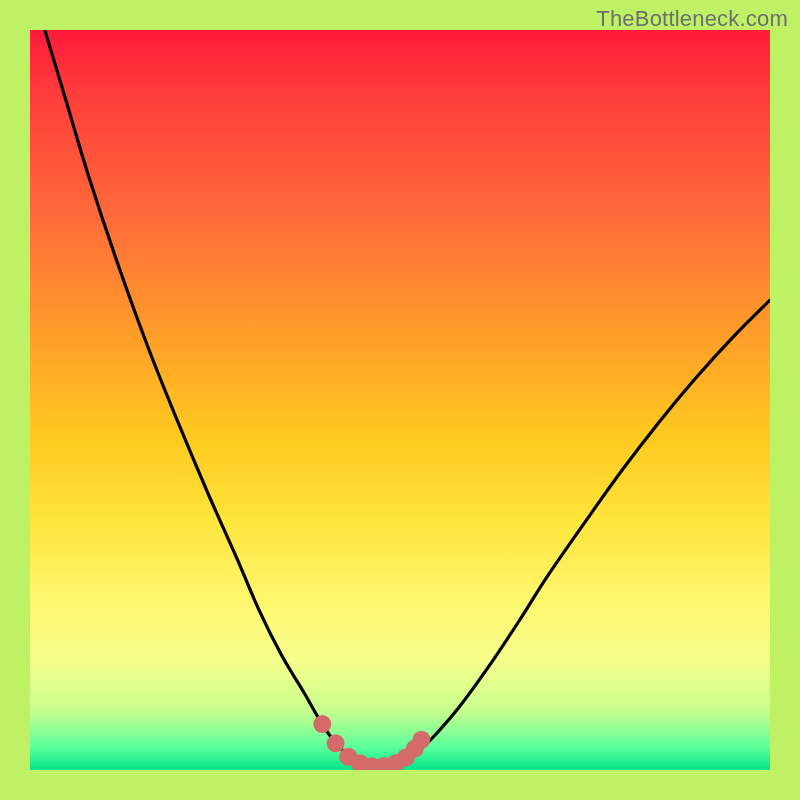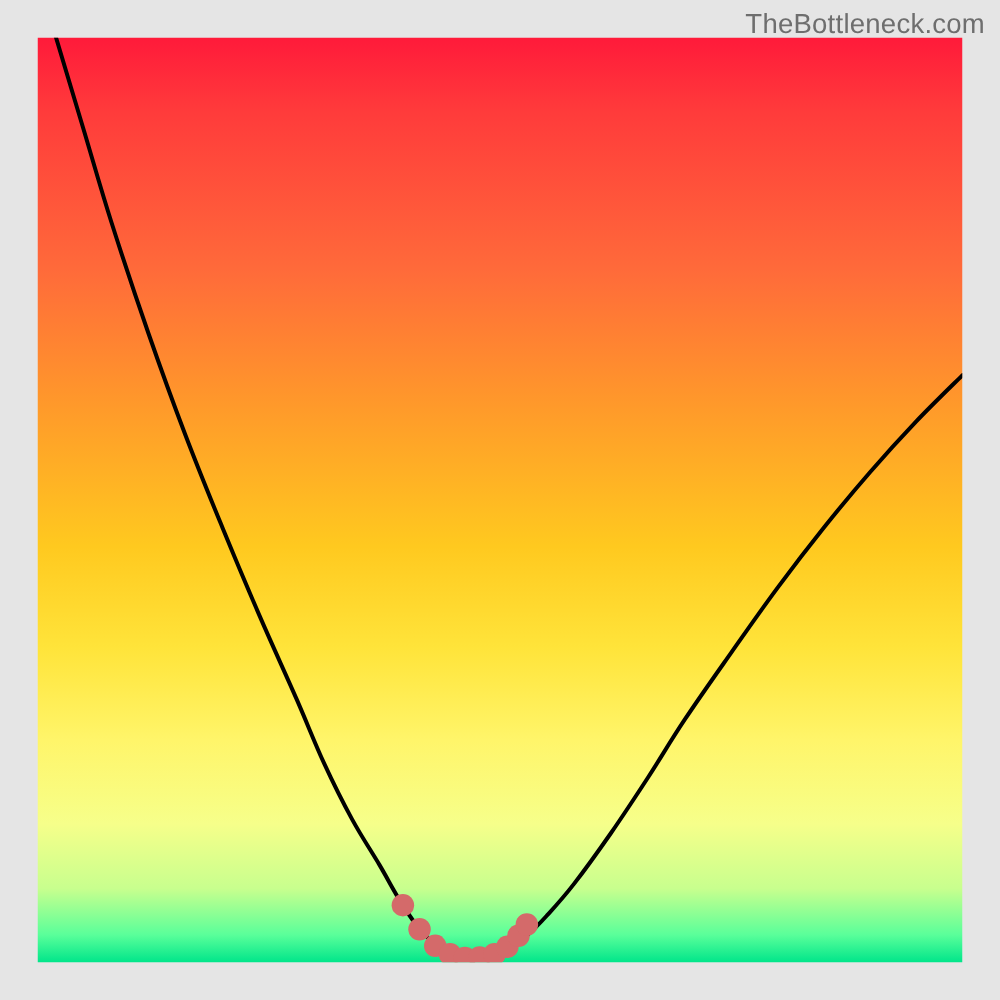--- a/index.html
+++ b/index.html
@@ -10,21 +10,21 @@
     overflow: hidden;
     background: #000;
     font-family: Arial, Helvetica, sans-serif;
   }
   .frame {
     position: absolute;
     left: 0;
     top: 0;
     width: 800px;
     height: 800px;
-    background: #e5e5e5;
+    background: #bef264;
   }
   .plot-area {
     position: absolute;
     left: 30px;
     top: 30px;
     width: 740px;
     height: 740px;
     overflow: hidden;
   }
   .gradient {

